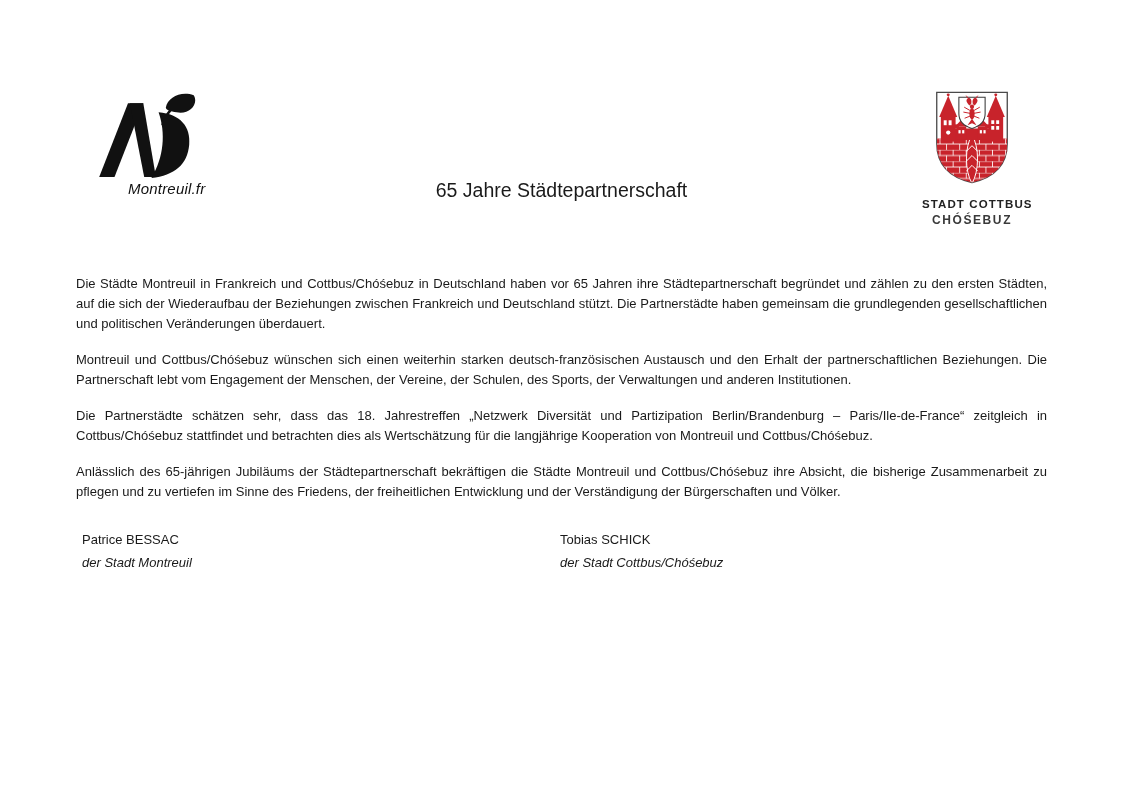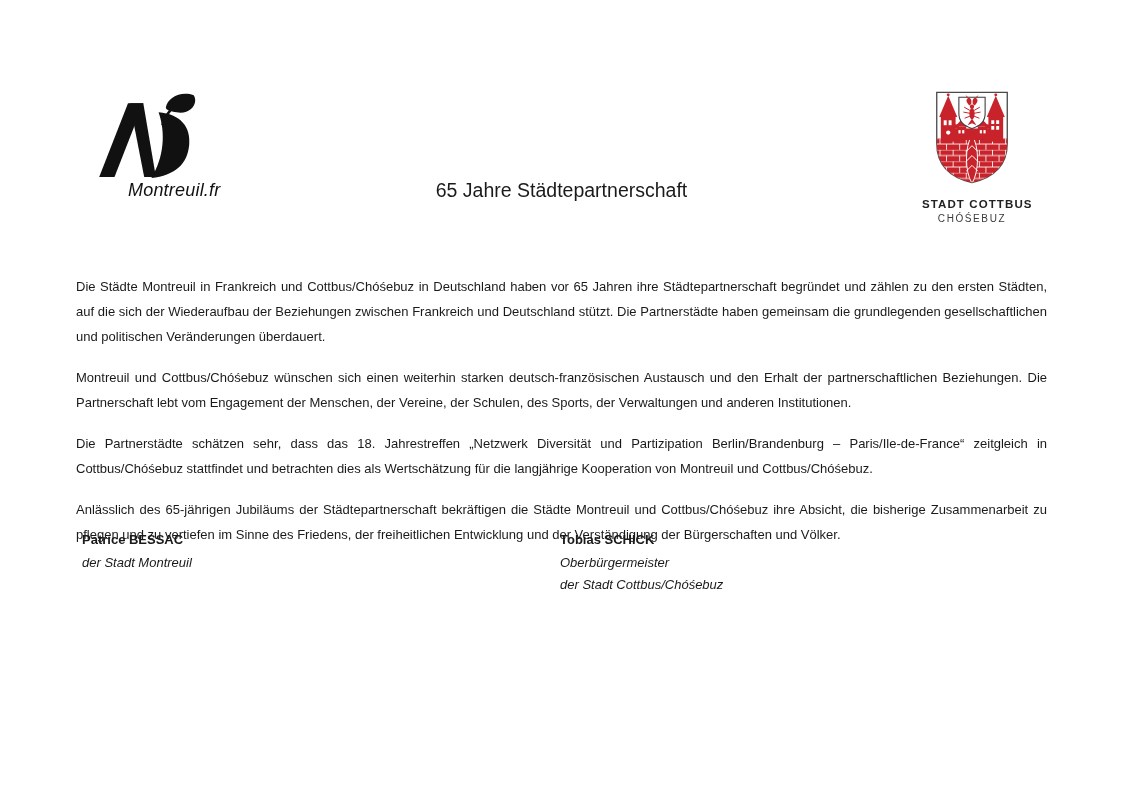--- a/index.html
+++ b/index.html
@@ -11,21 +11,21 @@
     position: relative;
     overflow: hidden;
   }
   .page { position: absolute; inset: 0; }
 
   
   .logo-block { position: absolute; left: 92px; top: 92px; width: 150px; }
   .logo-block svg { display: block; }
   .logo-caption {
     font-style: italic;
-    font-size: 18px;
+    font-size: 15px;
     font-weight: 500;
     color: #111;
     margin: -12px 0 0 36px;
     letter-spacing: 0.2px;
   }
 
   .header-center {
     position: absolute; left: 150px; right: 150px; top: 130px;
     text-align: center;
   }
@@ -35,42 +35,43 @@
   .crest-block {
     position: absolute; left: 922px; top: 89px; width: 100px;
     text-align: center;
   }
   .crest-block svg { display: block; margin: 0 auto; }
   .crest-caption-1 {
     font-weight: bold; font-size: 11.5px; letter-spacing: 1.1px;
     color: #222; margin-top: 12px; white-space: nowrap;
   }
   .crest-caption-2 {
-    font-size: 10px; letter-spacing: 1.6px; color: #3a3a3a; margin-top: 3px;
+    font-size: 12px; letter-spacing: 1.6px; color: #3a3a3a; margin-top: 3px;
     white-space: nowrap;
+    font-weight: bold;
   }
 
   
   .body-text {
     position: absolute; left: 76px; right: 76px; top: 274px;
   }
   .body-text p {
     margin: 0 0 16px 0;
     font-size: 13px;
-    line-height: 25px;
+    line-height: 20px;
     text-align: justify;
   }
 
   
   .signatures {
     position: absolute; left: 82px; right: 76px; top: 532px;
     display: flex;
   }
   .sig-col { width: 478px; }
-  .sig-name { font-weight: bold; font-size: 13px; }
+  .sig-name { font-weight: normal; font-size: 13px; }
   .sig-role, .sig-org { font-style: italic; font-size: 13px; margin-top: 7.5px; }
 </style>
 </head>
 <body>
 
 <div class="page">
 
   <div class="logo-block">
     <svg width="126" height="100" viewBox="0 0 140 110" aria-hidden="true">
       <g fill="#111111">
@@ -168,18 +169,17 @@
     <p>Anlässlich des 65-jährigen Jubiläums der Städtepartnerschaft bekräftigen die Städte Montreuil und Cottbus/Chóśebuz ihre Absicht, die bisherige Zusammenarbeit zu pflegen und zu vertiefen im Sinne des Friedens, der freiheitlichen Entwicklung und der Verständigung der Bürgerschaften und Völker.</p>
   </div>
 
   <div class="signatures">
     <div class="sig-col">
       <div class="sig-name">Patrice BESSAC</div>
       <div class="sig-org">der Stadt Montreuil</div>
     </div>
     <div class="sig-col">
       <div class="sig-name">Tobias SCHICK</div>
-      <div class="sig-role">Oberbürgermeister</div>
       <div class="sig-org">der Stadt Cottbus/Chóśebuz</div>
     </div>
   </div>
 
 </div>
 
 </body></html>

